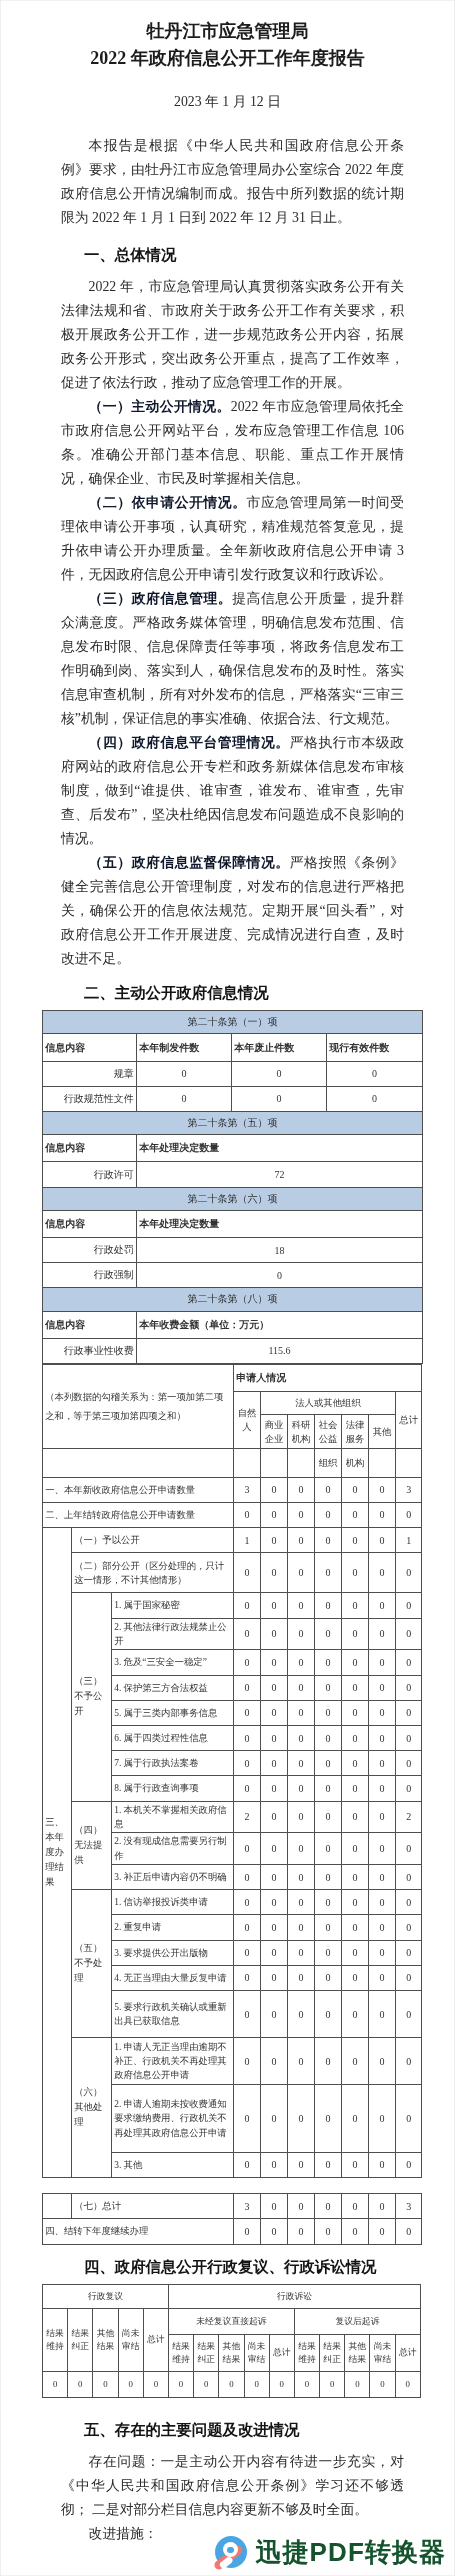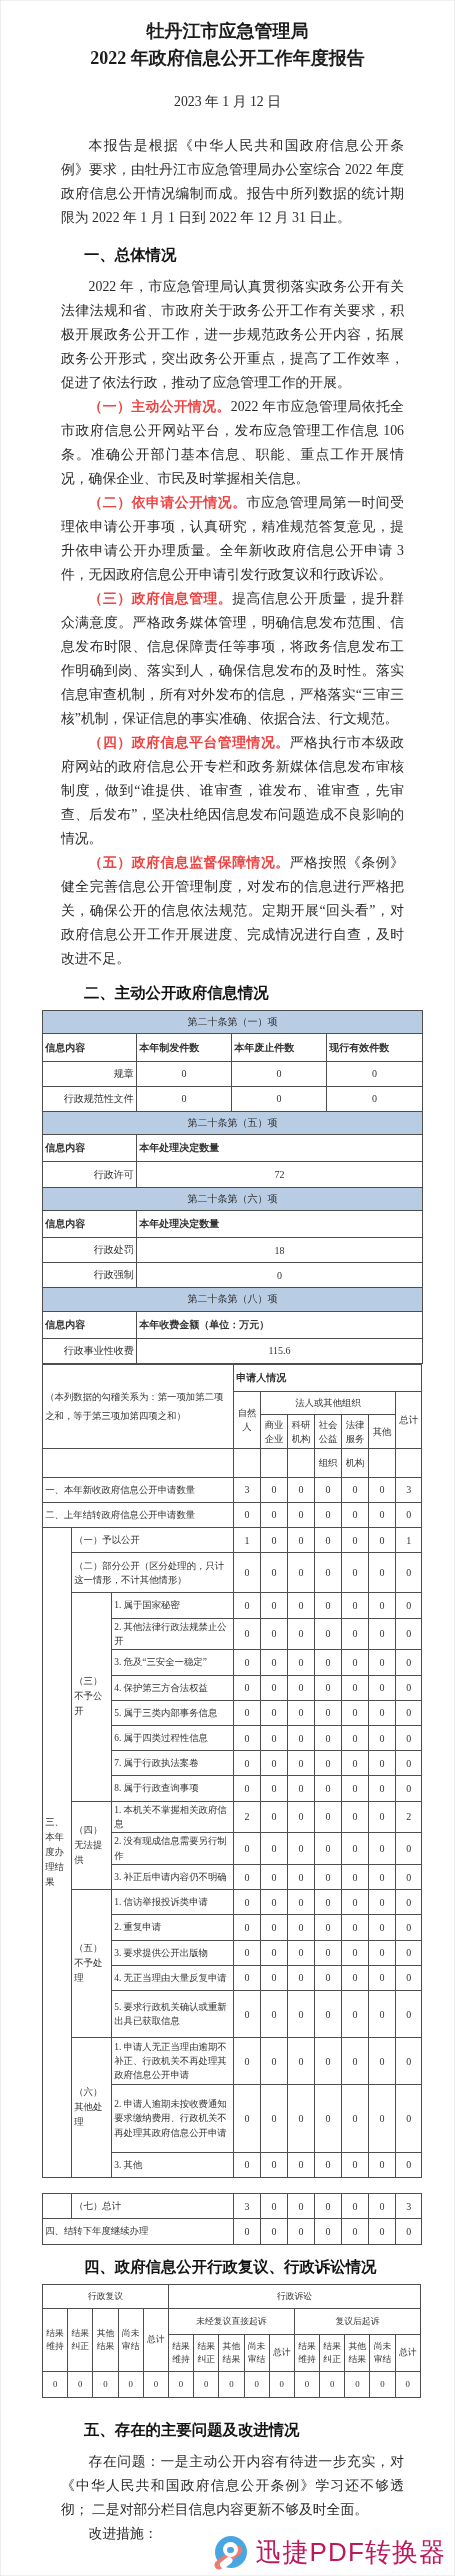--- a/index.html
+++ b/index.html
@@ -13,21 +13,21 @@
   .doc-date{text-align:center;font-size:13.8px;margin-top:20px;color:#2a2a2a;}
   .bodytext{margin:0 51px 0 61px;font-size:13.8px;line-height:24px;text-align:justify;color:#2b2b2b;}
   p.para{margin:0;text-indent:2em;}
   .intro{margin-top:23px;}
   .gap-before{margin-top:23px;}
   h3.sec{
     margin:14.3px 51px 8.8px 84px;font-size:15.4px;line-height:22px;font-weight:bold;
     font-family:"Liberation Sans","DejaVu Sans",sans-serif;color:#141414;
   }
   h3.sec-tight{margin-top:11px;margin-bottom:6.6px;}
-  .bold-run{font-family:"Liberation Sans","DejaVu Sans",sans-serif;font-weight:bold;color:#ef4444;}
+  .bold-run{font-family:"Liberation Sans","DejaVu Sans",sans-serif;font-weight:bold;color:#0f172a;}
   table.doc-table{
     border-collapse:collapse;table-layout:fixed;margin-left:42px;width:379px;
     font-size:10px;color:#333;background:#fff;
   }
   table.doc-table td{border:0.6px solid #4e4e4e;padding:1.1px 2.2px;vertical-align:middle;word-break:break-all;}
   td.bar-cell{text-align:center;height:20px;font-size:10px;color:#2f2f2f;}
   td.hdr{text-align:left;height:24px;font-weight:bold;}
   td.lbl{text-align:right;padding-left:5px;height:22px;}
   td.val{text-align:center;height:22px;}
   td.note-cell{font-size:9.4px;line-height:19px;text-align:left;padding:3.3px 5.5px;vertical-align:middle;}
@@ -40,22 +40,22 @@
   td.item-lbl{font-size:9.4px;text-align:left;padding-left:3.9px;line-height:14.3px;}
   table.t4 td{font-size:8.8px;line-height:13.2px;text-align:center;padding:1.1px 0.6px;}
   .wm{position:absolute;right:8.8px;bottom:7.7px;display:flex;align-items:center;gap:8.8px;}
   .wm-logo{position:relative;width:32px;height:32px;}
   .wm-circle{position:absolute;left:0;top:0;width:32px;height:32px;border-radius:50%;background:#4aa6e2;}
   .wm-inner{position:absolute;left:8.3px;top:6px;width:15px;height:15px;border-radius:50%;background:#ffffff;}
   .wm-inner2{position:absolute;left:12.7px;top:10.5px;width:6.6px;height:6.6px;border-radius:50%;background:#4aa6e2;}
   .wm-ribbon{position:absolute;left:-2.8px;top:16.5px;width:33px;height:9.4px;border-radius:5.5px;background:#ef7a70;transform:rotate(-38deg);}
   .wm-tail{position:absolute;left:4.4px;top:23px;width:14.3px;height:6.6px;border-radius:4.4px;background:#ffffff;transform:rotate(-38deg);}
   .wm-text{
-    font-family:"Liberation Sans","DejaVu Sans",sans-serif;font-weight:normal;
-    font-size:26px;color:#be185d;letter-spacing:1.1px;line-height:32px;
+    font-family:"Liberation Sans","DejaVu Sans",sans-serif;font-weight:bold;
+    font-size:26px;color:#14532d;letter-spacing:1.1px;line-height:32px;
   }
 </style>
 </head>
 <body>
 
 <div class="page">
 
   <div class="doc-title">牡丹江市应急管理局</div>
   <div class="doc-title">2022 年政府信息公开工作年度报告</div>
   <div class="doc-date">2023 年 1 月 12 日</div>

